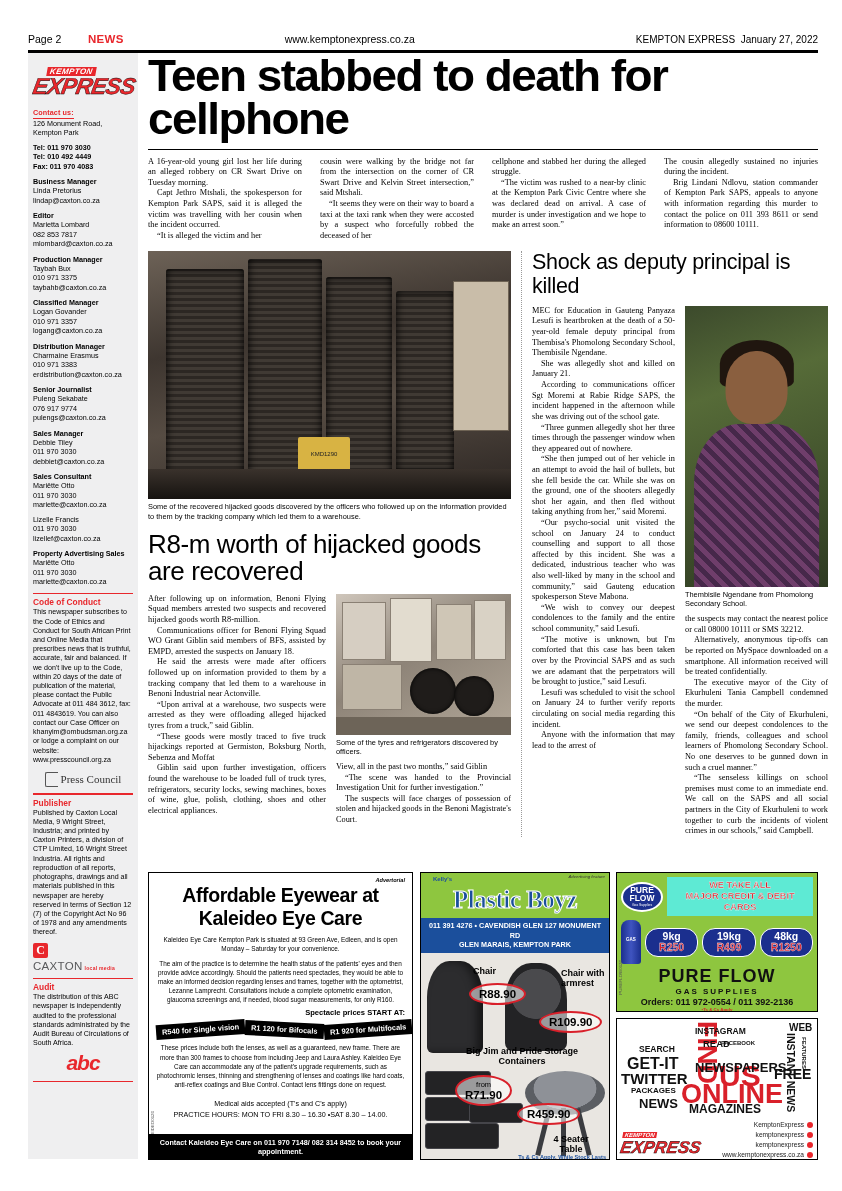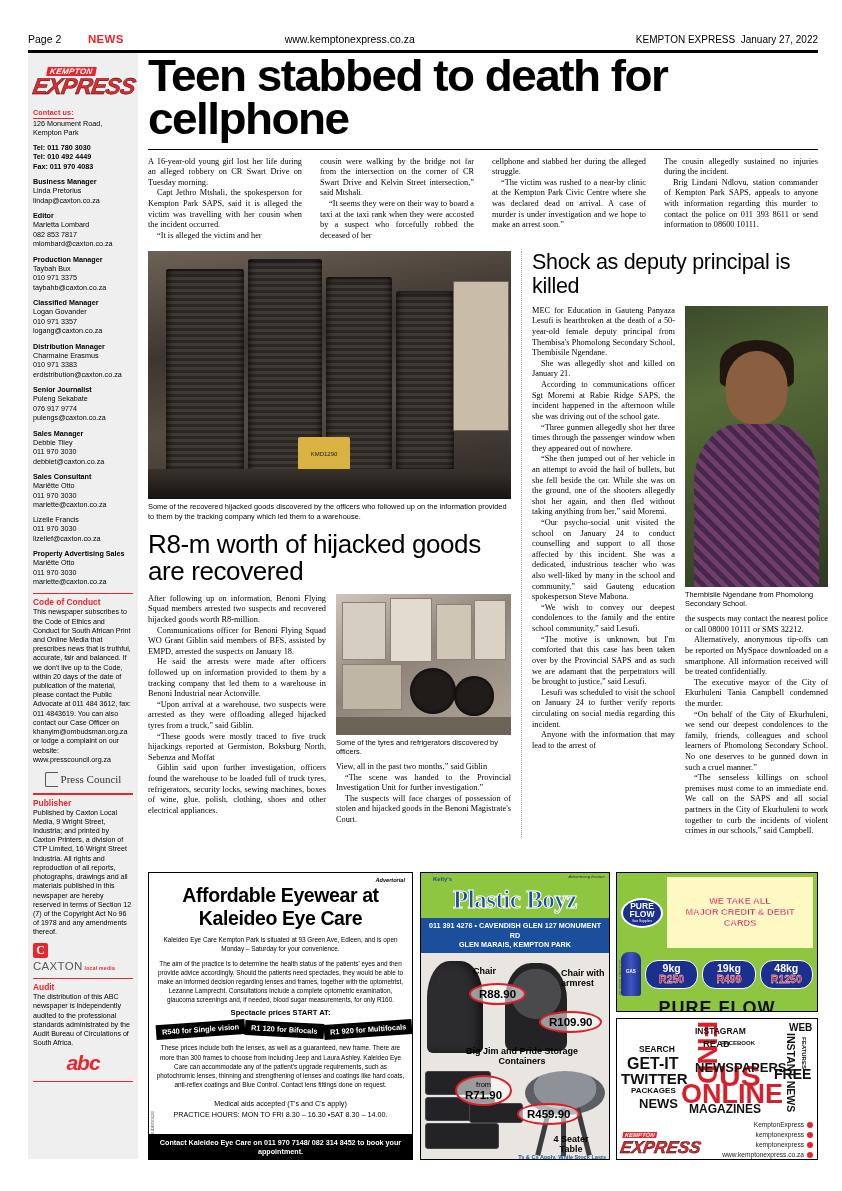--- a/index.html
+++ b/index.html
@@ -233,21 +233,21 @@
     overflow: hidden;
   }
   .adv-tag { text-align: right; font-size: 5.6px; font-style: italic; font-weight: bold; }
   .eye-title {
     text-align: center; font-size: 19.5px; font-weight: bold;
     line-height: 1.02; letter-spacing: -.4px; margin-top: 3px; color: #000;
   }
   .eye-p {
     font-size: 6.4px; line-height: 1.42; text-align: center; margin-top: 6px; color: #000;
   }
-  .eye-start { font-size: 7.6px; text-align: center; font-weight: 600; margin-top: 4px; }
+  .eye-start { font-size: 7.6px; text-align: right; font-weight: 600; margin-top: 4px; }
   .price-row { display: flex; justify-content: space-between; align-items: center; margin: 5px 0 4px 0; }
   .price-tag {
     background: #000; color: #fff; font-size: 7.4px; font-weight: bold;
     padding: 3px 6px; transform: rotate(-4deg); white-space: nowrap;
   }
   .price-tag:nth-child(2) { transform: rotate(3deg); }
   .price-tag:nth-child(3) { transform: rotate(-4deg); }
   .eye-hours { font-size: 7.2px; text-align: center; line-height: 1.5; margin-top: 10px; }
   .eye-foot {
     position: absolute; left: 0; right: 0; bottom: 0;
@@ -321,22 +321,22 @@
   }
   .pf-top { display: flex; align-items: center; gap: 4px; }
   .pf-badge {
     background: #1b2f8e; color: #fff; border: 2px solid #fff; border-radius: 50%;
     width: 42px; height: 30px; font-size: 8.5px; font-weight: bold;
     display:flex; flex-direction: column; align-items: center; justify-content: center; line-height: 1;
     flex: none;
   }
   .pf-badge small { font-size: 3.4px; font-weight: normal; margin-top: 1px; }
   .pf-takeall {
-    flex: 1; background: #fef9c3; color: #d9202a; text-align: center;
-    font-size: 9.2px; font-weight: bold; line-height: 1.2; padding: 19px 2px;
+    flex: 1; background: #5eead4; color: #d9202a; text-align: center;
+    font-size: 9.2px; font-weight: bold; line-height: 1.2; padding: 3px 2px;
     -webkit-text-stroke: .3px #fff;
   }
   .pf-prices { display: flex; gap: 4px; margin-top: 4px; align-items: center; }
   .pf-cyl {
     width: 20px; height: 44px; background: linear-gradient(90deg,#1b2f8e,#3f54c0,#1b2f8e);
     border-radius: 8px 8px 3px 3px; flex: none;
     color: #fff; font-size: 4.5px; font-weight: bold; text-align: center; padding-top: 17px;
   }
   .pf-pill {
     flex: 1; background: #1b2f8e; border: 1.5px solid #fff; border-radius: 13px;
@@ -389,21 +389,21 @@
     <div class="logo-box">
       <div class="logo-kempton">KEMPTON</div>
       <div class="logo-express">EXPRESS</div>
     </div>
 
     <div class="sb-head sb-head-red-und">Contact us:</div>
     <div class="sb-line">126 Monument Road,</div>
     <div class="sb-line">Kempton Park</div>
 
     <div class="sb-block">
-      <div class="sb-line b">Tel:  011 780 3030</div>
+      <div class="sb-line b">Tel:  011 970 3030</div>
       <div class="sb-line b">Tel:  010 492 4449</div>
       <div class="sb-line b">Fax: 011 970 4083</div>
     </div>
 
     
     <div class="sb-block">
       <div class="sb-role">Business Manager</div>
       <div class="sb-line">Linda Pretorius</div>
       <div class="sb-line">lindap@caxton.co.za</div>
     </div>

